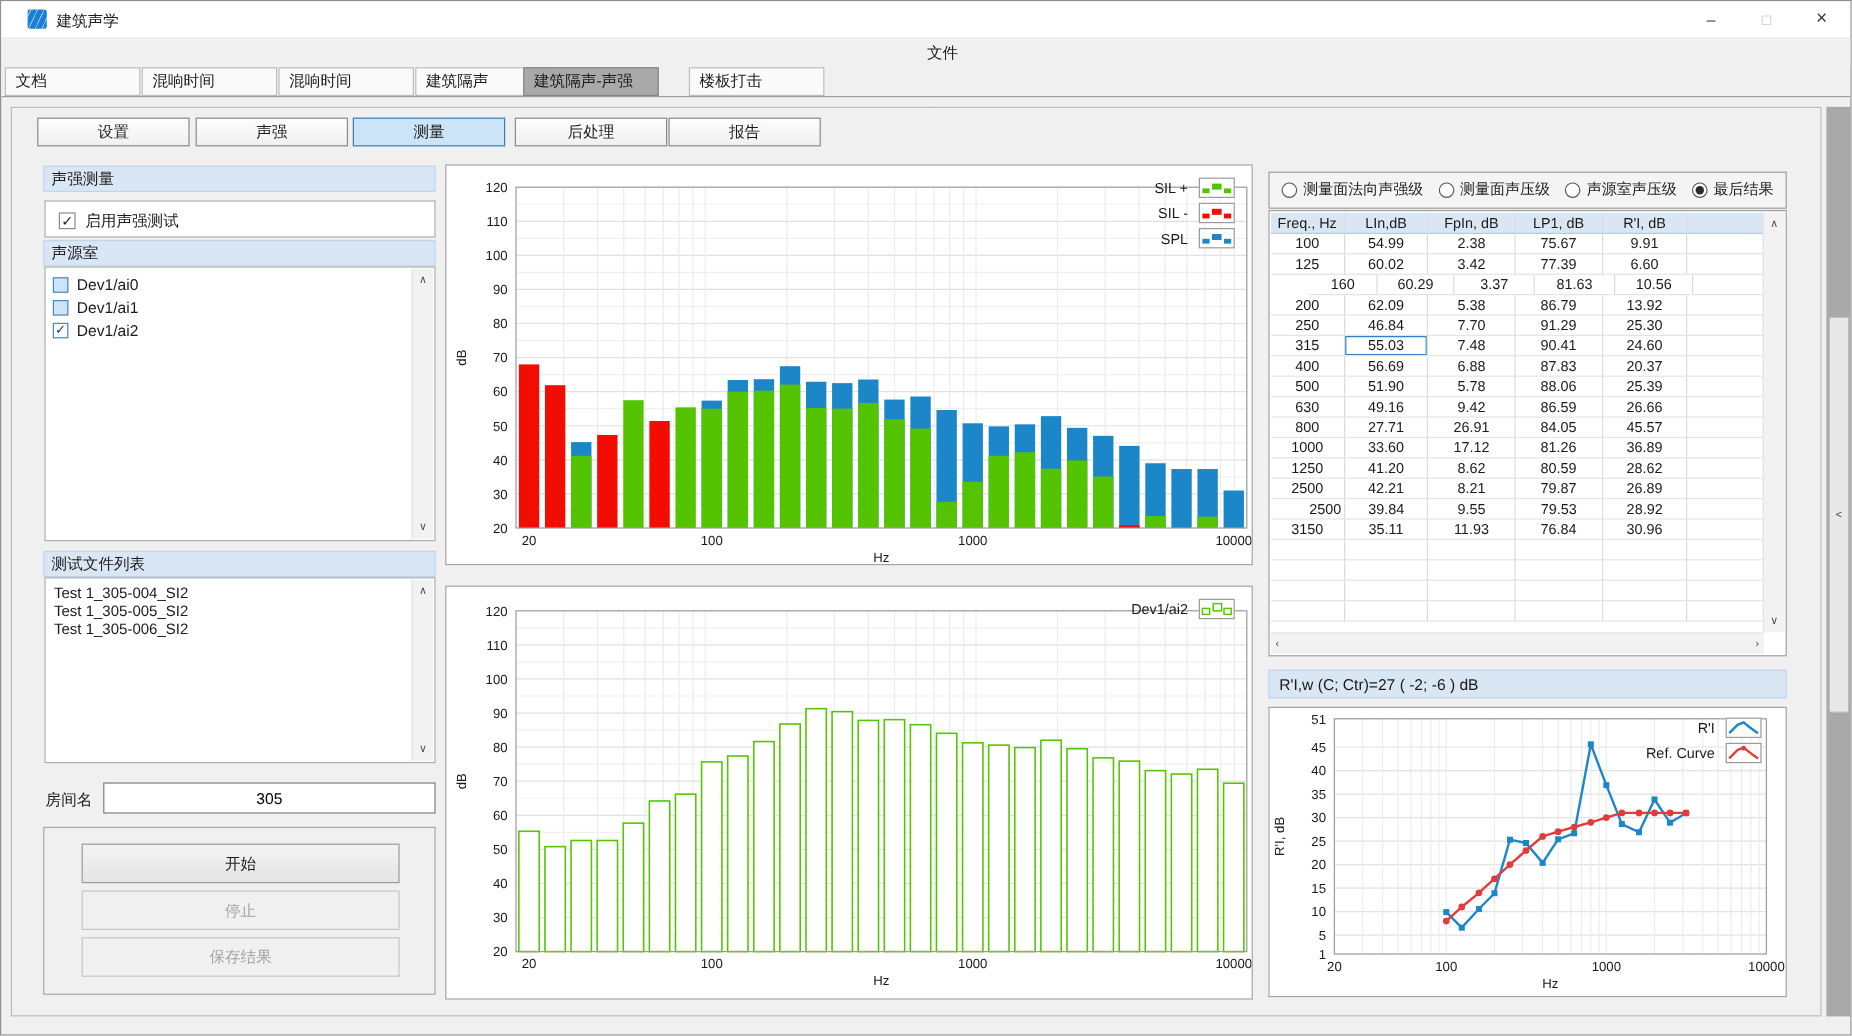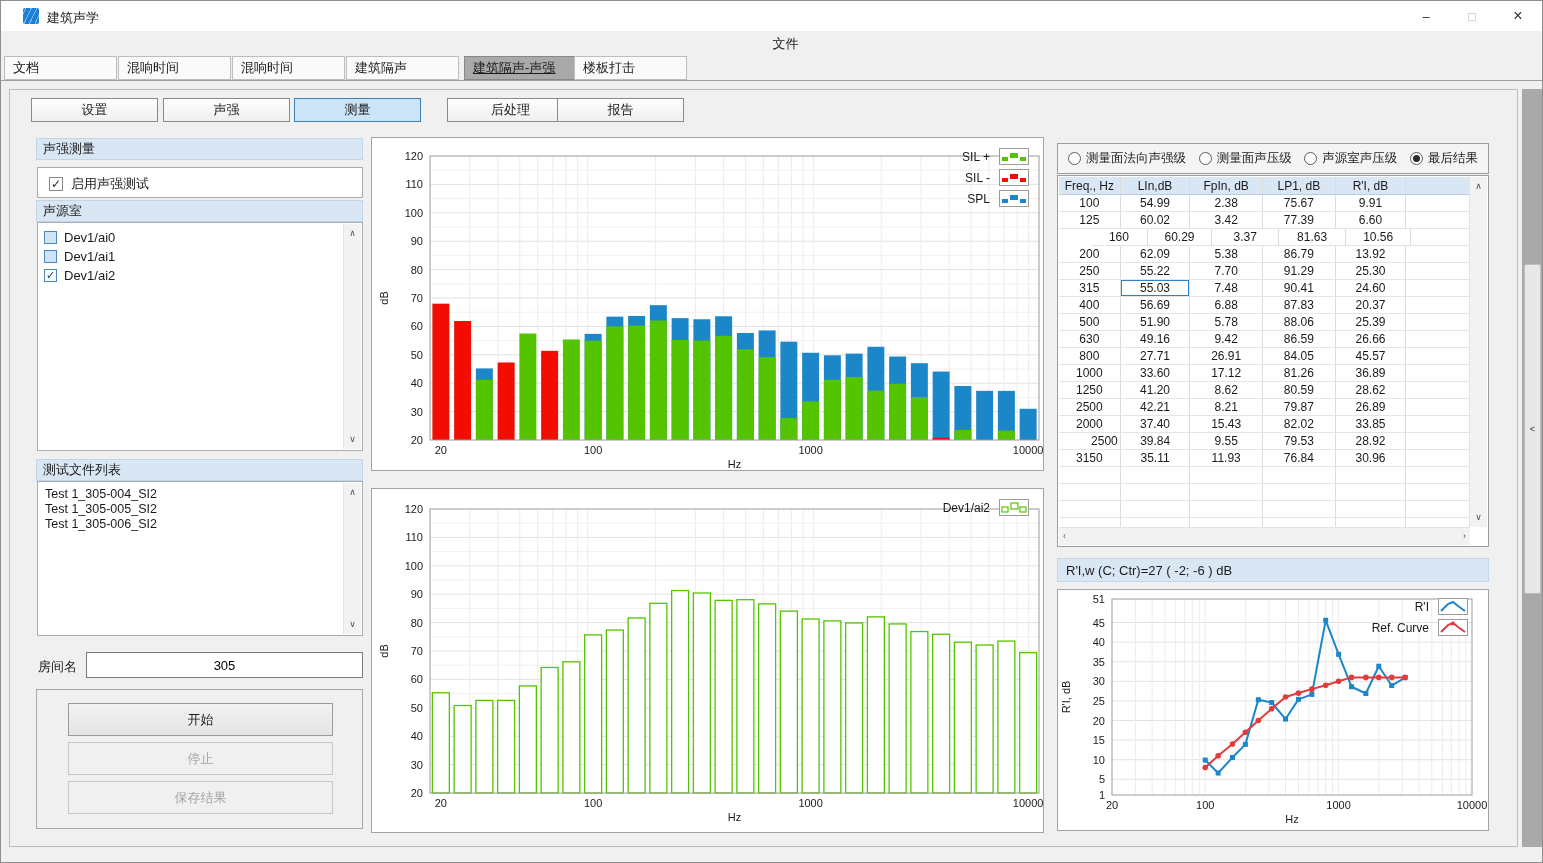--- a/index.html
+++ b/index.html
@@ -85,31 +85,31 @@
       <div class="menu-item">应用</div>
       <div class="menu-item">输出</div>
       <div class="menu-item">关于</div>
     </div>
 
   <div class="tabrow" id="tabrow">
       <div class="tab" style="left: 3px;">文档</div>
       <div class="tab" style="left: 117px;">混响时间</div>
       <div class="tab" style="left: 231px;">混响时间</div>
       <div class="tab" style="left: 345px;">建筑隔声</div>
-      <div class="tab active" style="left: 463px; text-decoration: underline;">建筑隔声-声强</div>
+      <div class="tab active" style="left: 435px;">建筑隔声-声强</div>
       <div class="tab" style="left: 573px;">楼板打击</div>
     </div>
 
   <div class="frame"></div>
 
   <div id="subtabs">
       <div class="subtab" style="left: 30px;">设置</div>
       <div class="subtab" style="left: 162px;">声强</div>
       <div class="subtab active" style="left: 293px;">测量</div>
-      <div class="subtab" style="left: 446px;">后处理</div>
+      <div class="subtab" style="left: 428px;">后处理</div>
       <div class="subtab" style="left: 556px;">报告</div>
     </div>
 
   <div class="sec-header" style="top:137px;">声强测量</div>
 
   <div class="white-box" style="left:36px;top:166px;width:326px;height:31px;">
     <div style="position:absolute;left:11px;top:7px;display:flex;align-items:center;gap:8px;font-size:13px;">
       <span class="cb">✓</span>
       <span>启用声强测试</span>
     </div>
@@ -468,21 +468,21 @@
         <div class="trow">
           <div class="tcell" style="width: 62px;">200</div>
           <div class="tcell" style="width: 70px;">62.09</div>
           <div class="tcell" style="width: 73px;">5.38</div>
           <div class="tcell" style="width: 73px;">86.79</div>
           <div class="tcell" style="width: 71px;">13.92</div>
           <div class="tcell" style="width: 64px;"></div>
         </div>
         <div class="trow">
           <div class="tcell" style="width: 62px;">250</div>
-          <div class="tcell" style="width: 70px;">55.22</div>
+          <div class="tcell" style="width: 70px;">46.84</div>
           <div class="tcell" style="width: 73px;">7.70</div>
           <div class="tcell" style="width: 73px;">91.29</div>
           <div class="tcell" style="width: 71px;">25.30</div>
           <div class="tcell" style="width: 64px;"></div>
         </div>
         <div class="trow">
           <div class="tcell" style="width: 62px;">315</div>
           <div class="tcell sel" style="width: 70px;">55.03</div>
           <div class="tcell" style="width: 73px;">7.48</div>
           <div class="tcell" style="width: 73px;">90.41</div>
@@ -536,28 +536,20 @@
           <div class="tcell" style="width: 73px;">80.59</div>
           <div class="tcell" style="width: 71px;">28.62</div>
           <div class="tcell" style="width: 64px;"></div>
         </div>
         <div class="trow">
           <div class="tcell" style="width: 62px;">2500</div>
           <div class="tcell" style="width: 70px;">42.21</div>
           <div class="tcell" style="width: 73px;">8.21</div>
           <div class="tcell" style="width: 73px;">79.87</div>
           <div class="tcell" style="width: 71px;">26.89</div>
-          <div class="tcell" style="width: 64px;"></div>
-        </div>
-        <div class="trow">
-          <div class="tcell" style="width: 62px;">2000</div>
-          <div class="tcell" style="width: 70px;">37.40</div>
-          <div class="tcell" style="width: 73px;">15.43</div>
-          <div class="tcell" style="width: 73px;">82.02</div>
-          <div class="tcell" style="width: 71px;">33.85</div>
           <div class="tcell" style="width: 64px;"></div>
         </div>
         <div class="trow">
           <div class="tcell" style="width: 62px; padding-left: 30px;">2500</div>
           <div class="tcell" style="width: 70px;">39.84</div>
           <div class="tcell" style="width: 73px;">9.55</div>
           <div class="tcell" style="width: 73px;">79.53</div>
           <div class="tcell" style="width: 71px;">28.92</div>
           <div class="tcell" style="width: 64px;"></div>
         </div>

